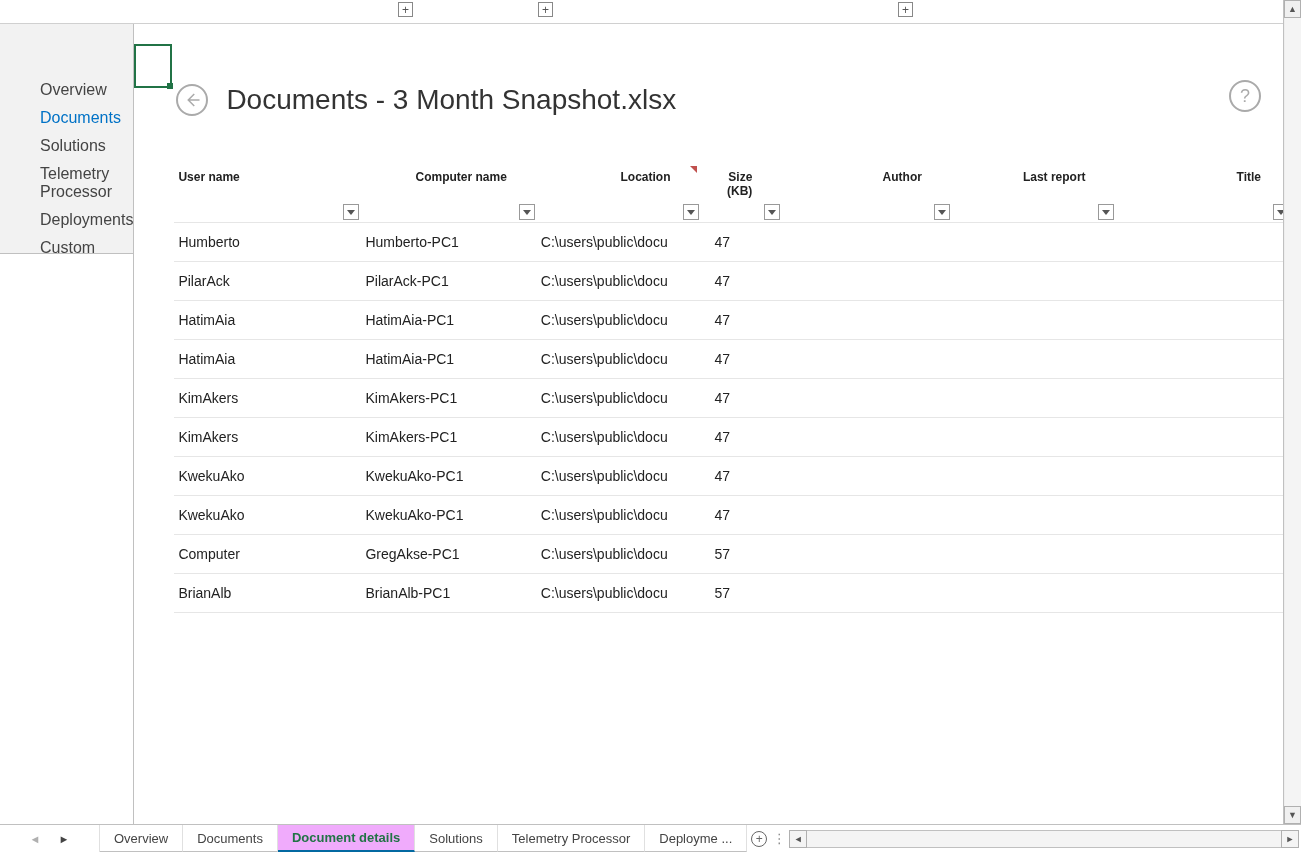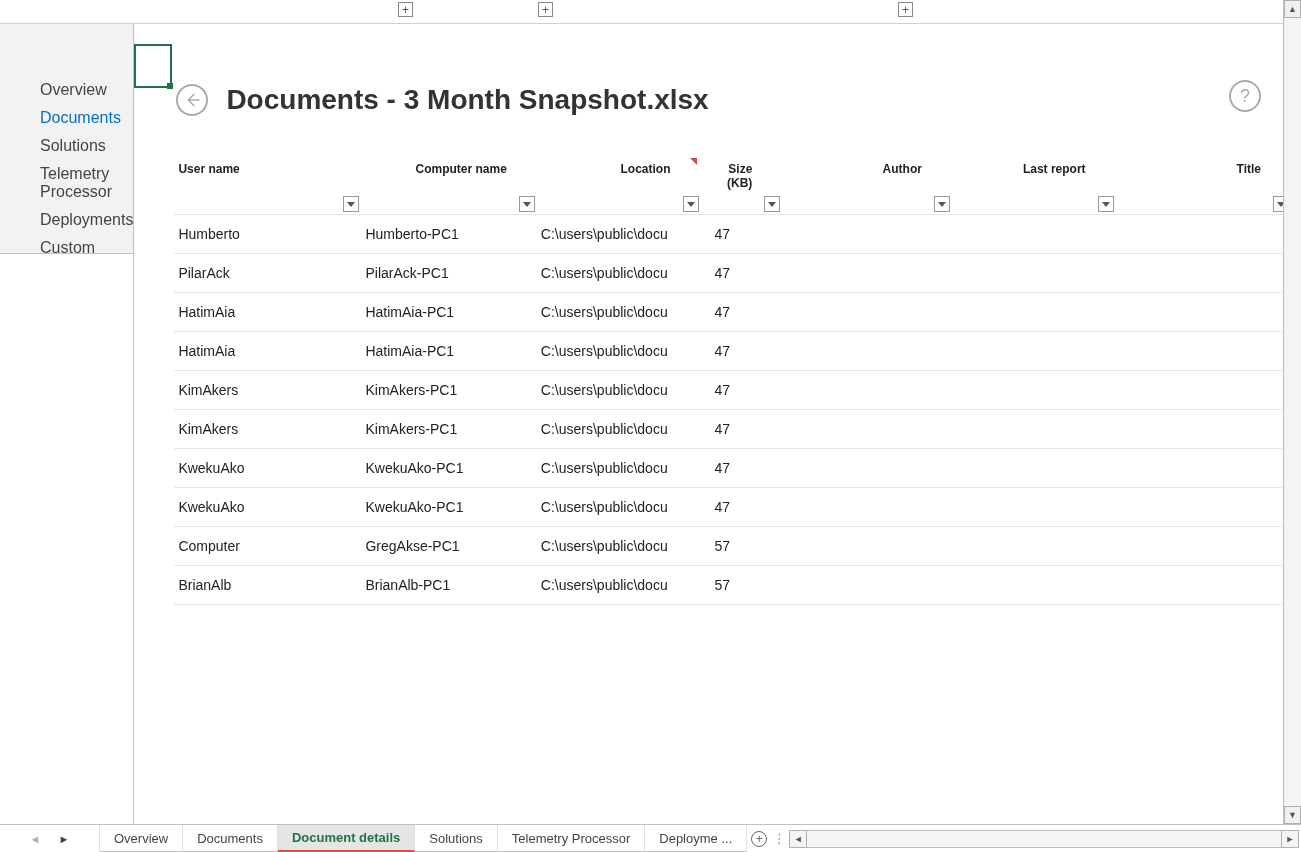--- a/index.html
+++ b/index.html
@@ -23,42 +23,42 @@
   .sidebar-blank { flex:1; background:#fff; }
 
   
   .main { flex: 1 1 auto; display: flex; flex-direction: column; min-width:0; position:relative; }
   .sel-box { position:absolute; left:0; top:20px; width:38px; height:44px; border:2px solid #217346; }
   .sel-handle { position:absolute; width:6px; height:6px; background:#217346; right:-3px; bottom:-3px; }
 
   .header { padding: 60px 20px 40px 42px; display:flex; align-items:center; position:relative; }
   .back-btn { width:32px; height:32px; border:2px solid #aaa; border-radius:50%; display:flex; align-items:center; justify-content:center; color:#aaa; cursor:pointer; margin-right:18px; }
   .back-btn svg { width:18px; height:18px; fill:none; stroke:#aaa; stroke-width:2; }
-  .page-title { font-size: 28px; font-weight: 700; color: #333; text-align: right; }
+  .page-title { font-size: 28px; font-weight: 400; color: #333; text-align: right; }
   .help-btn { position:absolute; right:40px; top:56px; width:32px; height:32px; border:2px solid #aaa; border-radius:50%; display:flex; align-items:center; justify-content:center; cursor:pointer; }
   .help-btn span { color:#aaa; font-size:18px; font-weight:400; }
 
   
   .table-wrap { flex:1; overflow:hidden; padding: 0 10px 0 40px; }
-  table { width: 100%; border-collapse: collapse; table-layout: fixed; }
+  table { width: 100%; border-collapse: collapse; table-layout: fixed; margin-top: 8px; }
   thead th { font-size:12px; font-weight:600; color:#222; text-align:left; padding: 6px 4px 24px 4px; position:relative; vertical-align:top; }
   thead th.rt { text-align:right; padding-right:30px; }
   .filter-btn { position:absolute; bottom:2px; right:2px; width:16px; height:16px; border:1px solid #999; background:#fff; display:flex; align-items:center; justify-content:center; cursor:pointer; }
   .filter-btn svg { width:8px; height:5px; fill:#555; }
   .corner-flag { position:absolute; top:2px; right:4px; width:0; height:0; border-top:7px solid #c0504d; border-left:7px solid transparent; }
   tbody td { font-size:14px; color:#222; padding: 11px 4px; border-bottom:1px solid #e6e6e6; white-space:nowrap; overflow:hidden; text-overflow: clip; }
   tbody tr:first-child td { border-top:1px solid #e6e6e6; }
 
   
   .tabbar { height: 28px; border-top:1px solid #c0c0c0; background:#fff; display:flex; align-items:stretch; font-size:13px; flex:0 0 auto; }
   .tab-nav { width:100px; display:flex; align-items:center; justify-content:center; gap:18px; border-right:1px solid #e0e0e0; }
   .tab-nav span { color:#b0b0b0; cursor:pointer; font-size:11px; }
   .tab-nav .en { color:#444; }
   .tab { padding: 0 14px; display:flex; align-items:center; border-right:1px solid #e0e0e0; color:#444; cursor:pointer; background:#fff; border-bottom:1px solid #c0c0c0; }
-  .tab.active { color:#217346; font-weight:600; border-bottom:2px solid #ef4444; background:#e5e5e5; }
+  .tab.active { color:#217346; font-weight:600; border-bottom:2px solid #0369a1; background:#f0abfc; }
   .tab-add { width:24px; display:flex; align-items:center; justify-content:center; cursor:pointer; }
   .tab-add-circle { width:16px; height:16px; border:1px solid #666; border-radius:50%; font-size:12px; line-height:14px; text-align:center; color:#666; }
   .tab-dots { width:16px; display:flex; align-items:center; justify-content:center; color:#888; }
   .hscroll-track { flex:1; display:flex; align-items:center; padding:0 2px; gap:0; }
   .hscroll-btn { width:18px; height:18px; border:1px solid #b0b0b0; background:#f4f4f4; display:flex; align-items:center; justify-content:center; cursor:pointer; font-size:9px; color:#555; }
   .hscroll-bar { flex:1; height:18px; border-top:1px solid #c0c0c0; border-bottom:1px solid #c0c0c0; background:#f4f4f4; position:relative; }
 
   
   .vscroll { position:absolute; right:0; top:0; width:18px; height: calc(100% - 28px); background:#f4f4f4; border-left:1px solid #c0c0c0; display:flex; flex-direction:column; }
   .vscroll-btn { height:18px; border:1px solid #b0b0b0; background:#f0f0f0; display:flex; align-items:center; justify-content:center; font-size:9px; color:#555; cursor:pointer; }

